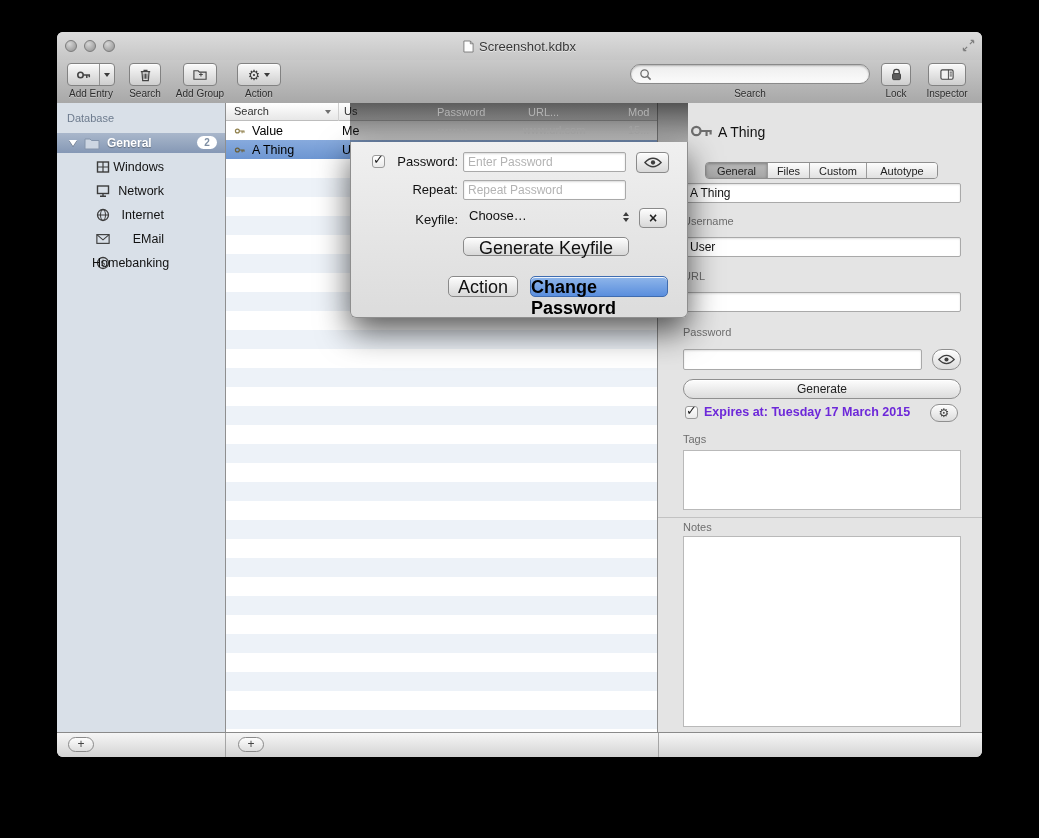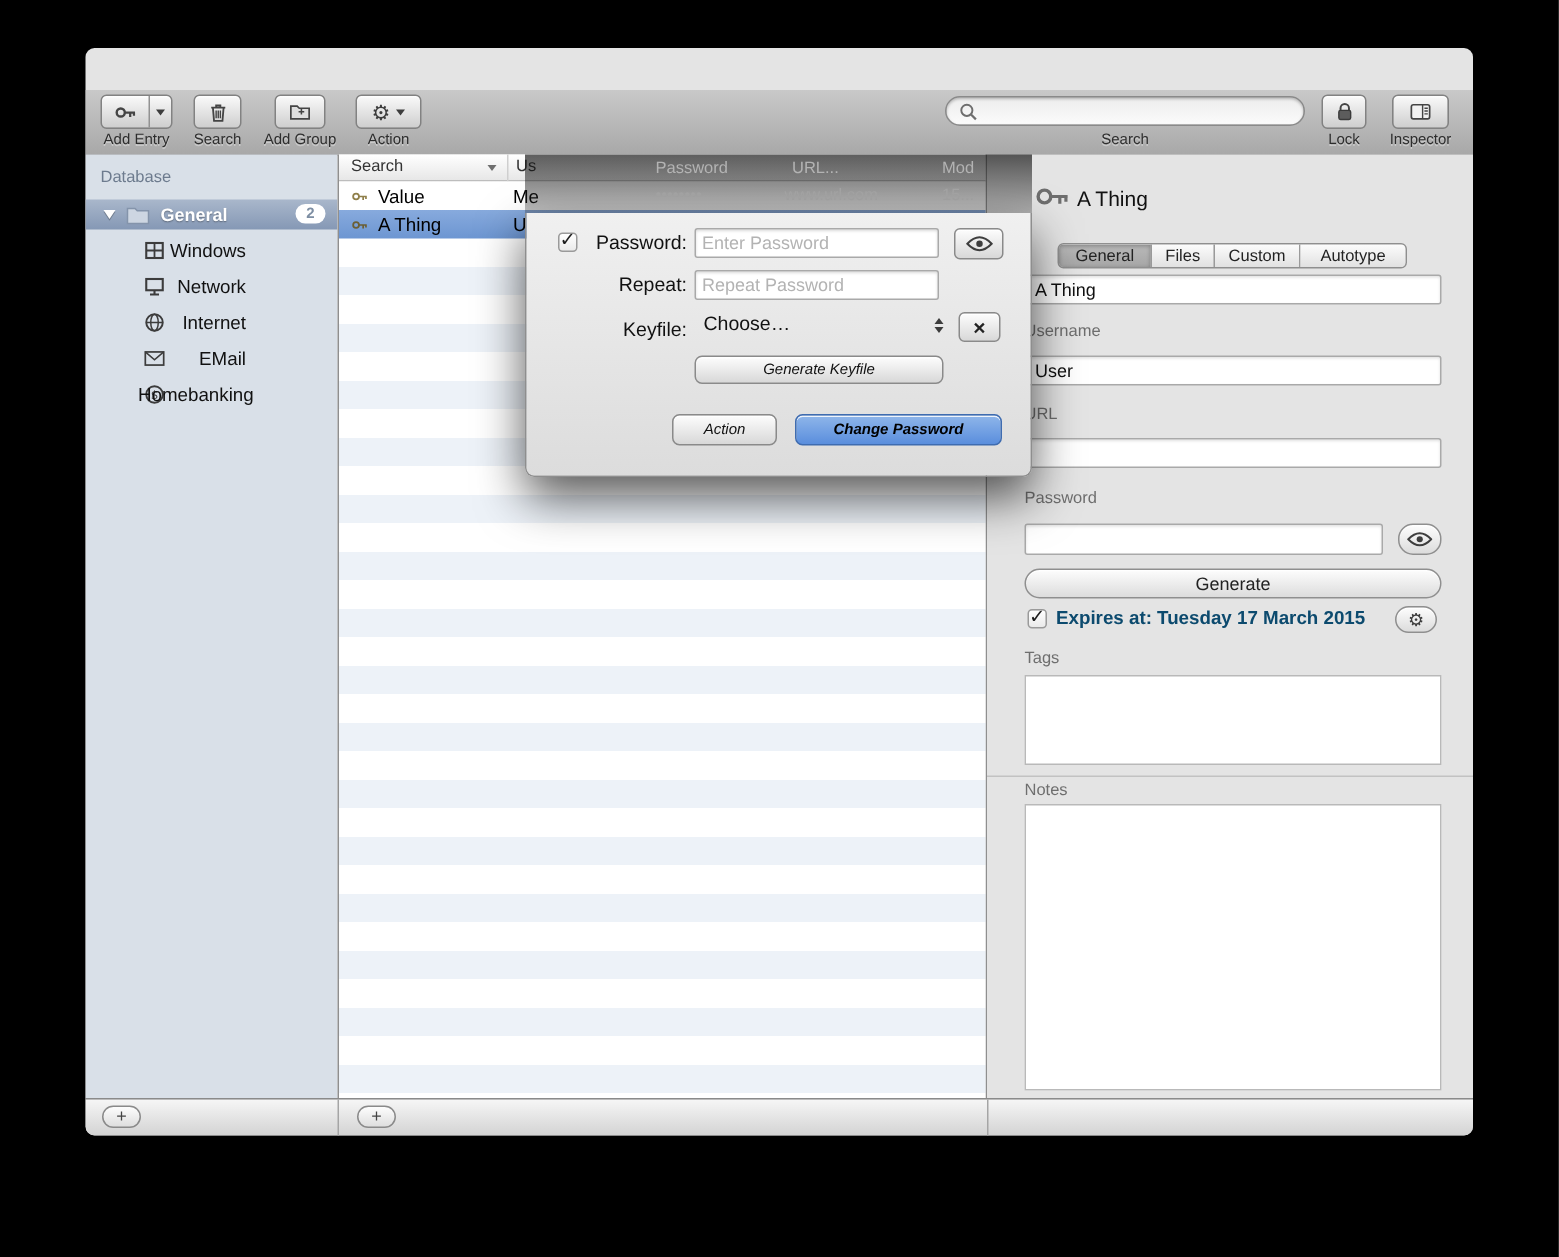--- a/index.html
+++ b/index.html
@@ -91,33 +91,52 @@
               border:1px solid #8e8e8e;border-top:none;border-radius:0 0 6px 6px;box-sizing:border-box;
               box-shadow:0 14px 32px rgba(0,0,0,.65);}
   .slabel{position:absolute;font-size:13px;color:#111;text-align:right;width:72px;left:35px;}
   .sfield{position:absolute;left:112px;width:163px;height:20px;border:1px solid #a9a9a9;border-radius:2px;background:#fff;
           box-shadow:inset 0 1px 2px rgba(0,0,0,.15);font-size:12px;padding:0 4px;box-sizing:border-box;outline:none;color:#111;}
   .sfield::placeholder{color:#b3b3b3;}
   .ifield::placeholder{color:#b3b3b3;}
   .sqbtn{position:absolute;border:1px solid #8a8a8a;border-radius:4px;background:linear-gradient(#fdfdfd,#d8d8d8);
          box-shadow:inset 0 1px 0 rgba(255,255,255,.8);display:flex;align-items:center;justify-content:center;box-sizing:border-box;}
   .pushbtn{position:absolute;height:21px;border:1px solid #8a8a8a;border-radius:5px;background:linear-gradient(#fdfdfd,#d8d8d8);
-           box-shadow:inset 0 1px 0 rgba(255,255,255,.85);display:flex;align-items:center;justify-content:center;
-           font-size:10px;color:#111;box-sizing:border-box;font-style:italic;}
+           box-shadow:inset 0 1px 0 rgba(255,255,255,.85);display:flex;justify-content:center;
+           font-size:18px;color:#111;box-sizing:border-box;}
   .pushbtn.default{background:linear-gradient(#8fb6ea,#5a8edd);border-color:#3f6cb0;color:#000;}
   .stepper{position:absolute;display:flex;flex-direction:column;gap:2px;align-items:center;}
   .tri-up{width:0;height:0;border-left:3.5px solid transparent;border-right:3.5px solid transparent;border-bottom:4px solid #3c3c3c;}
   .tri-dn{width:0;height:0;border-left:3.5px solid transparent;border-right:3.5px solid transparent;border-top:4px solid #3c3c3c;}
 </style>
 </head>
 <body>
 
 <div class="stage">
   <div class="window">
 
+    <div class="titlebar">
+      <span class="tl" style="left:8px"></span>
+      <span class="tl" style="left:27px"></span>
+      <span class="tl" style="left:46px"></span>
+      <div class="title-wrap">
+        <span style="display:flex">
+          <svg width="11" height="13" viewBox="0 0 12 14">
+              <path d="M1 1 H8 L11 4 V13 H1 Z" fill="#fdfdfd" stroke="#7a7a7a"></path>
+              <path d="M8 1 V4 H11" fill="none" stroke="#7a7a7a"></path>
+            </svg>
+        </span>
+        <span class="title-text">Screenshot.kdbx</span>
+      </div>
+      <span style="position:absolute;right:7px;top:7px;display:flex;opacity:.7">
+        <svg width="13" height="13" viewBox="0 0 14 14">
+            <path d="M8.5 5.5 L12.5 1.5 M12.5 1.5 H9.4 M12.5 1.5 V4.6 M5.5 8.5 L1.5 12.5 M1.5 12.5 H4.6 M1.5 12.5 V9.4" stroke="#5a5a5a" stroke-width="1.3" fill="none"></path>
+          </svg>
+      </span>
+    </div>
 
     <div class="toolbar">
 
       <div class="tbtn" style="left:10px;width:48px;padding:0">
         <div class="splitseg" style="width:32px">
           <svg width="16" height="16" viewBox="0 0 16 16">
               <circle cx="4.5" cy="8" r="2.7" fill="none" stroke="#454545" stroke-width="1.6"></circle>
               <path d="M7.2 8 H14 M10.8 8 V11 M13.3 8 V10.2" stroke="#454545" stroke-width="1.5" fill="none"></path>
             </svg>
         </div>
@@ -317,21 +336,21 @@
               </svg>
           </span>
         </div>
 
         <div class="capsule" style="position:absolute;left:25px;top:276px;width:278px;height:20px">
           <span>Generate</span>
         </div>
 
         <div style="position:absolute;left:27px;top:302px;display:flex;align-items:center;gap:6px">
           <span class="cb checked"></span>
-          <span style="font-size:12.5px;font-weight:bold;color:#0c4a6e">Expires at: Tuesday 17 March 2015</span>
+          <span style="font-size:12.5px;font-weight:bold;color:#6d28d9">Expires at: Tuesday 17 March 2015</span>
         </div>
         <div class="capsule" style="position:absolute;left:272px;top:301px;width:28px;height:18px;border-radius:9px">
           <span style="font-size:12px;color:#3d3d3d;line-height:12px">⚙</span>
         </div>
 
         <div class="ilabel" style="top:330px">Tags</div>
         <textarea class="tarea" style="top: 347px; height: 60px;"></textarea>
 
         <div style="position:absolute;left:0;top:414px;width:324px;height:1px;background:#c2c2c2"></div>
 

